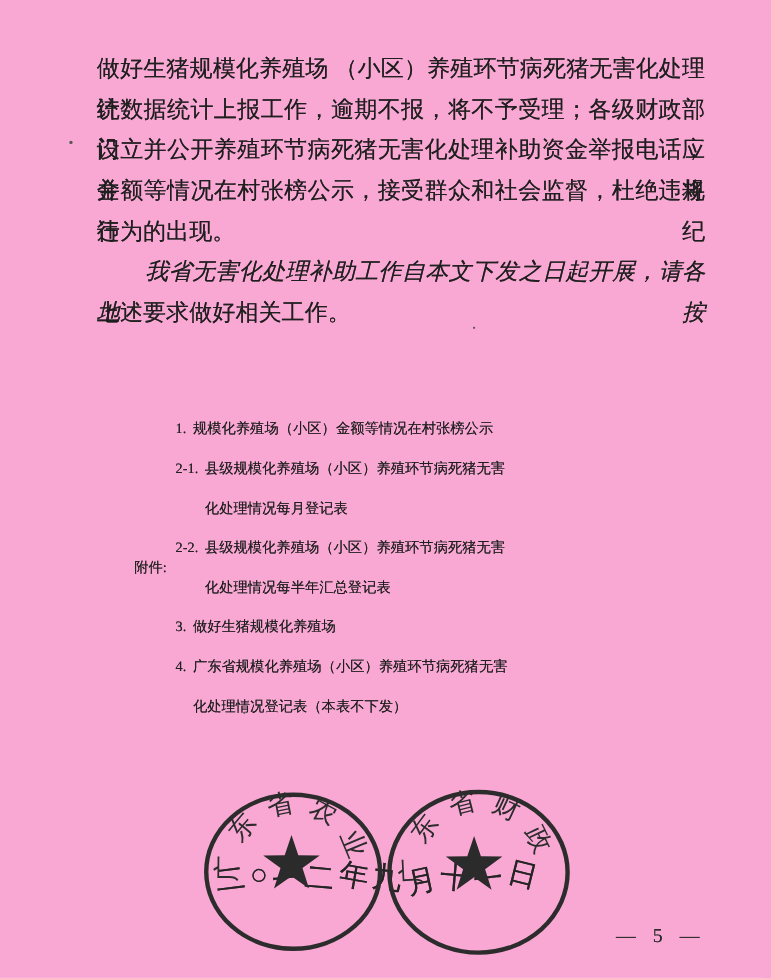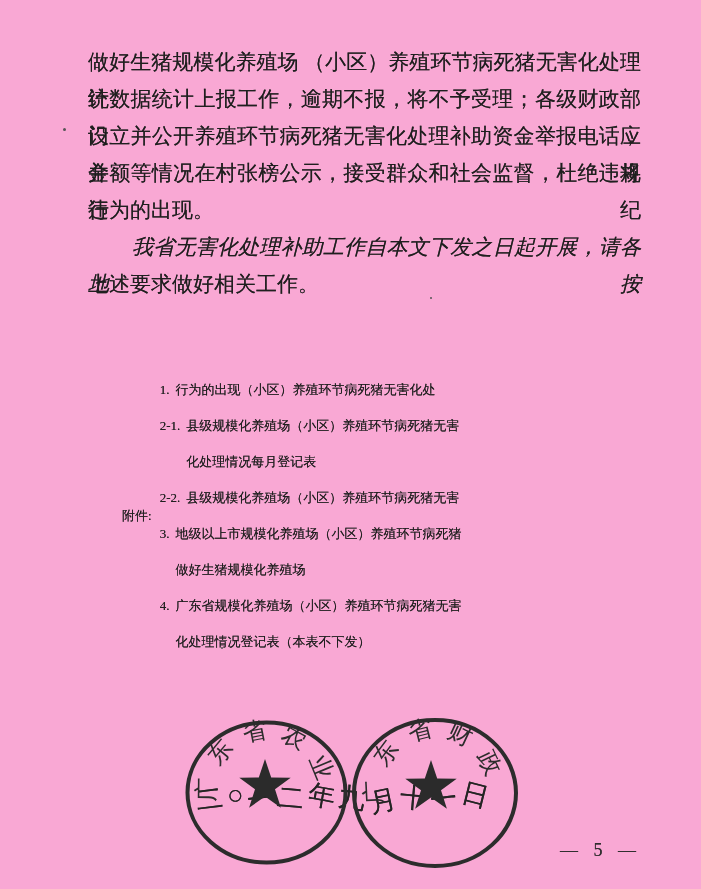--- a/index.html
+++ b/index.html
@@ -62,40 +62,40 @@
       <div class="line">上述要求做好相关工作。</div>
     </div>
   </div>
 
   <div class="attachments">
     <div class="att-label">附件:</div>
     <div class="att-items">
       <div class="att-item">
         <span class="att-num">1.</span>
         <div>
-          <div class="att-line">行为的出现（小区）养殖环节病死猪无害化处</div>
+          <div class="att-line">规模化养殖场（小区）金额等情况在村张榜公示</div>
         </div>
       </div>
       <div class="att-item">
         <span class="att-num">2-1.</span>
         <div>
           <div class="att-line">县级规模化养殖场（小区）养殖环节病死猪无害</div>
           <div class="att-line">化处理情况每月登记表</div>
         </div>
       </div>
       <div class="att-item">
         <span class="att-num">2-2.</span>
         <div>
           <div class="att-line">县级规模化养殖场（小区）养殖环节病死猪无害</div>
+          <div class="att-line">化处理情况每半年汇总登记表</div>
         </div>
       </div>
       <div class="att-item">
         <span class="att-num">3.</span>
         <div>
-          <div class="att-line">地级以上市规模化养殖场（小区）养殖环节病死猪</div>
           <div class="att-line">做好生猪规模化养殖场</div>
         </div>
       </div>
       <div class="att-item">
         <span class="att-num">4.</span>
         <div>
           <div class="att-line">广东省规模化养殖场（小区）养殖环节病死猪无害</div>
           <div class="att-line">化处理情况登记表（本表不下发）</div>
         </div>
       </div>

